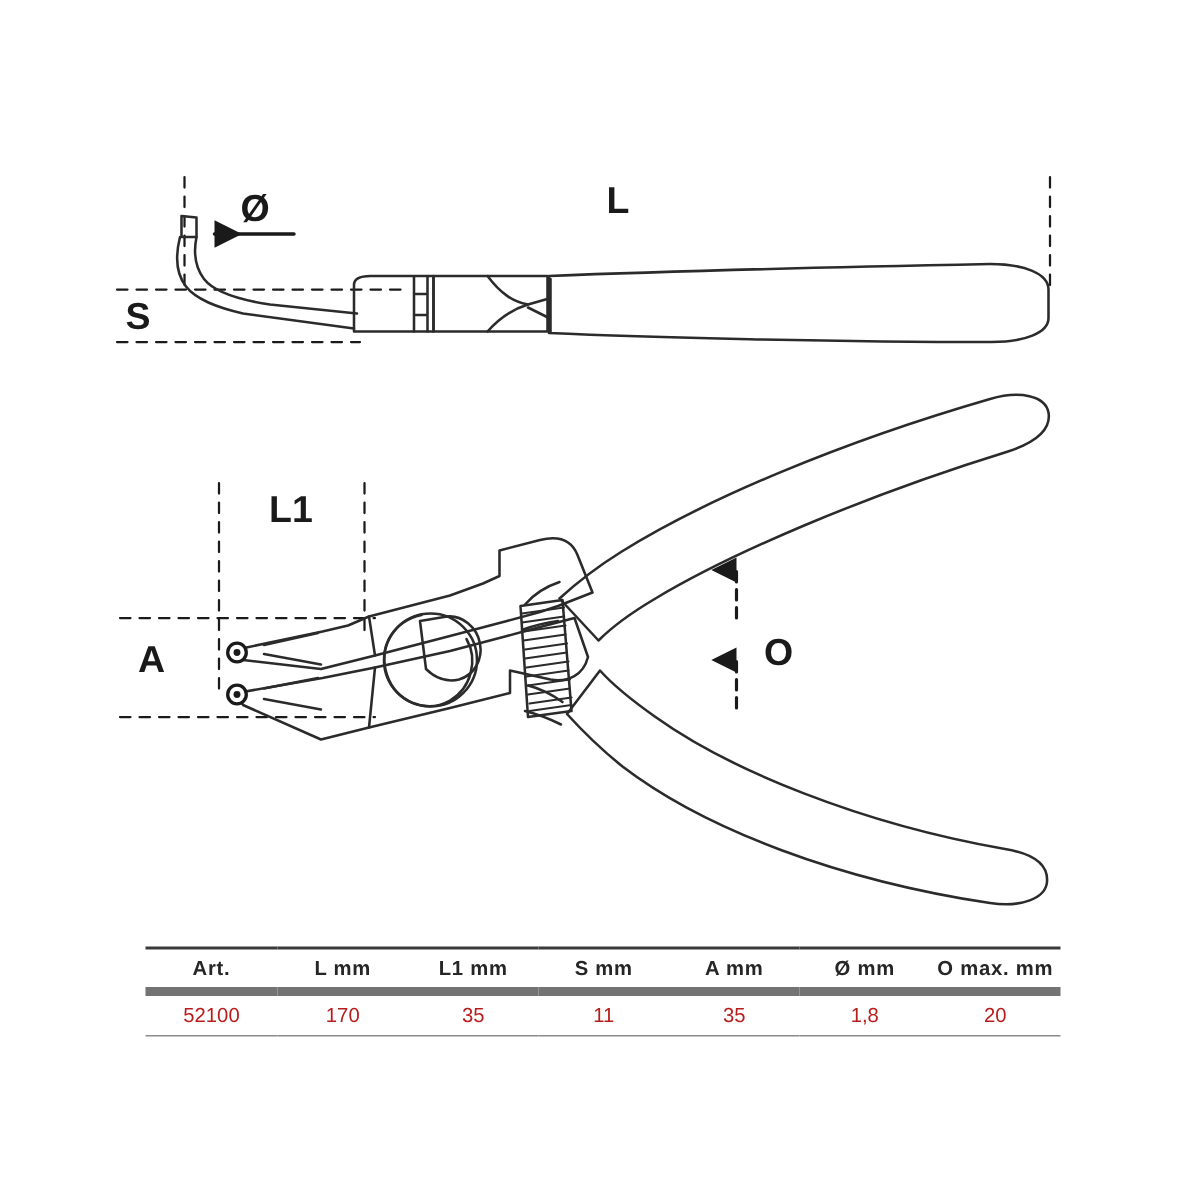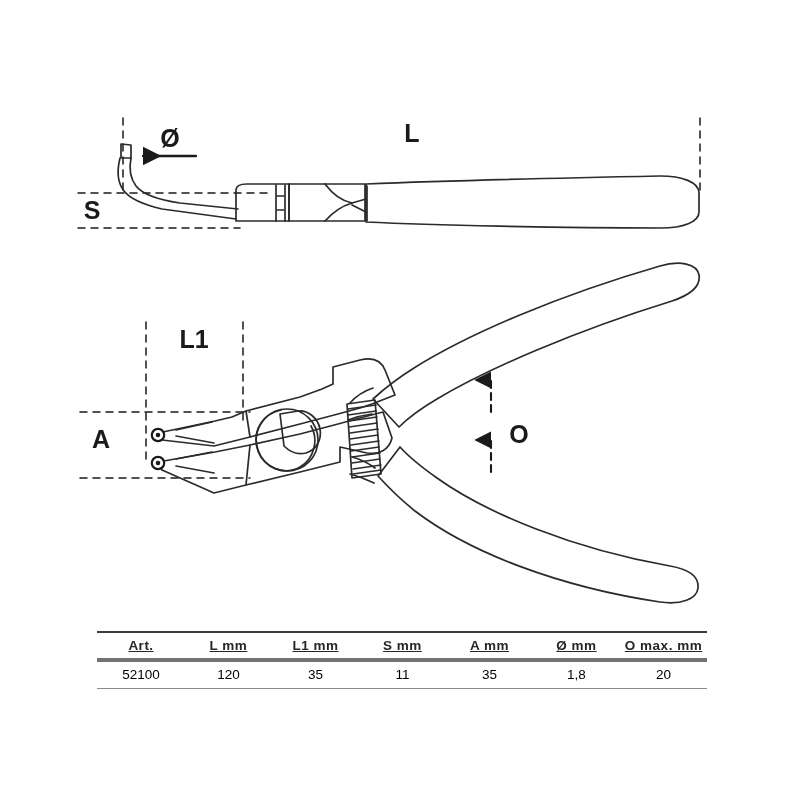--- a/index.html
+++ b/index.html
@@ -39,31 +39,30 @@
     border-collapse: collapse;
     font-family: "Liberation Sans", sans-serif;
     font-size: 13.5px;
     color: #262626;
   }
   .spec-table thead th {
     font-weight: bold;
     text-align: center;
     padding: 5px 0 5px 0;
     border-top: 2.5px solid #3a3a3a;
-    border-bottom: 4px solid #737373;
+    border-bottom: 6px solid #737373;
     white-space: nowrap;
     letter-spacing: 0.5px;
-    text-decoration: underline;
   }
   .spec-table tbody td {
     text-align: center;
     padding: 5px 0 6px 0;
     border-bottom: 1.2px solid #8a8a8a;
     font-weight: normal;
-    color: #000000;
+    color: #b91c1c;
   }
   .spec-table th.col-art, .spec-table td.col-art { width: 88px; }
   .spec-table th, .spec-table td { width: 87px; }
 </style>
 </head>
 <body>
 
 <div id="stage">
 
   <svg class="drawing" viewBox="0 0 800 800">
@@ -221,21 +220,21 @@
         <th>L1  mm</th>
         <th>S  mm</th>
         <th>A  mm</th>
         <th>Ø  mm</th>
         <th>O  max. mm</th>
       </tr>
     </thead>
     <tbody>
       <tr>
         <td class="col-art">52100</td>
-        <td>120</td>
+        <td>170</td>
         <td>35</td>
         <td>11</td>
         <td>35</td>
         <td>1,8</td>
         <td>20</td>
       </tr>
     </tbody>
   </table>
 
 </div>

